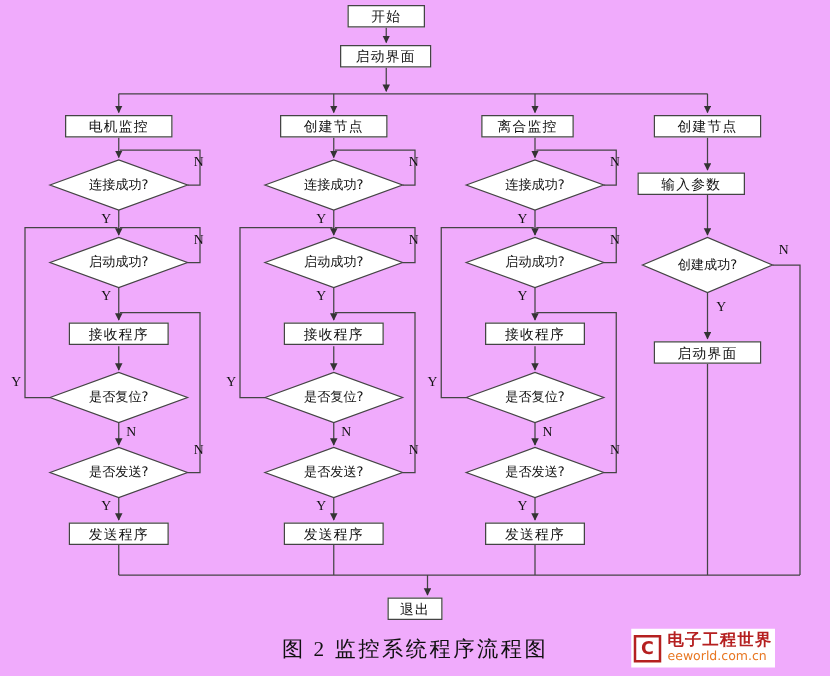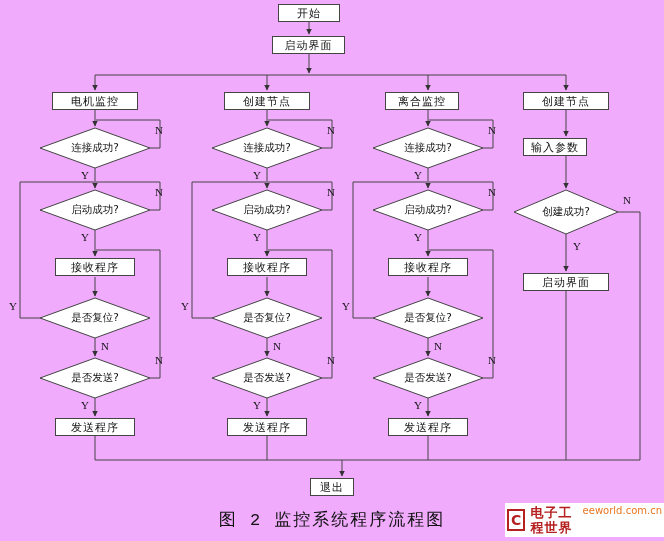--- a/index.html
+++ b/index.html
@@ -7,25 +7,25 @@
   .canvas{position:relative;width:664px;height:541px;background:#f0abfc;overflow:hidden;
           font-family:"DejaVu Sans","Liberation Sans",sans-serif;color:#111}
   .lines{position:absolute;left:0;top:0}
   .box{position:absolute;height:18px;border:1px solid #444;background:#fff;
        display:flex;align-items:center;justify-content:center;
        font-size:11px;letter-spacing:1px;white-space:nowrap}
   .dl{position:absolute;width:80px;text-align:center;font-size:10.5px;white-space:nowrap}
   .yn{position:absolute;width:14px;text-align:center;font-size:11px;
       font-family:"Liberation Serif","DejaVu Serif",serif}
   .caption{position:absolute;left:0;top:508px;width:664px;text-align:center;
-           font-size:17px;font-family:Liberation Mono, monospace;letter-spacing:2px}
+           font-size:17px;font-family:Liberation Serif, serif;letter-spacing:2px}
   .logo{position:absolute;left:505px;top:503px;display:flex;align-items:center;gap:5px;background:#fff;padding:2px}
   .logo-icon{width:22px;height:22px;border:2px solid #b52020;color:#b52020;background:#fff;
              display:flex;align-items:center;justify-content:center;font-weight:bold;font-size:14px}
-  .logo-text{display:flex;flex-direction:row}
+  .logo-text{display:flex;flex-direction:column}
   .logo-brand{font-size:13px;font-weight:bold;color:#b52020;line-height:15px;letter-spacing:1px}
   .logo-domain{font-size:10px;color:#e87722;line-height:12px}
 </style>
 </head>
 <body>
 
 <div class="canvas">
 
   <svg class="lines" width="664" height="541">
     <defs>
@@ -144,21 +144,21 @@
   <div class="yn" style="left:485px;top:124px">N</div>
   <div class="yn" style="left:411px;top:169px">Y</div>
   <div class="yn" style="left:485px;top:186px">N</div>
   <div class="yn" style="left:411px;top:231px">Y</div>
   <div class="yn" style="left:339px;top:300px">Y</div>
   <div class="yn" style="left:431px;top:340px">N</div>
   <div class="yn" style="left:485px;top:354px">N</div>
   <div class="yn" style="left:411px;top:399px">Y</div>
 
   <div class="box" style="left:523px;top:92px;width:86px">创建节点</div>
-  <div class="box" style="left:523px;top:138px;width:64px">输入参数</div>
+  <div class="box" style="left:510px;top:138px;width:86px">输入参数</div>
   <div class="dl" style="left:526px;top:205px">创建成功?</div>
   <div class="box" style="left:523px;top:273px;width:86px">启动界面</div>
   <div class="yn" style="left:620px;top:194px">N</div>
   <div class="yn" style="left:570px;top:240px">Y</div>
 
   <div class="box" style="left:310px;top:478px;width:44px">退出</div>
 
   <div class="caption">图 2 监控系统程序流程图</div>
 
   <div class="logo">

